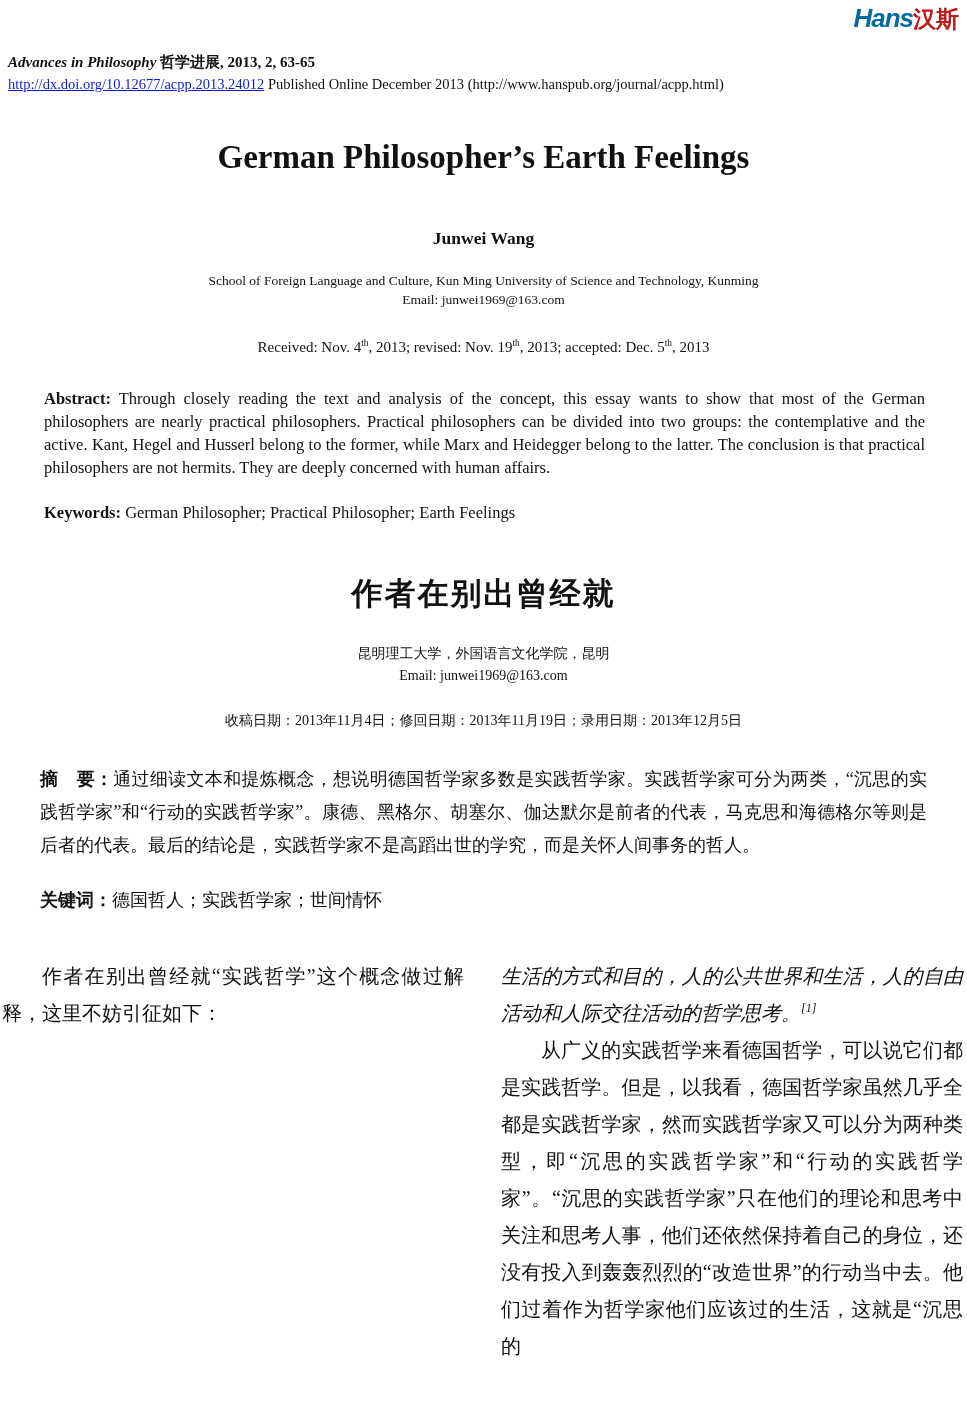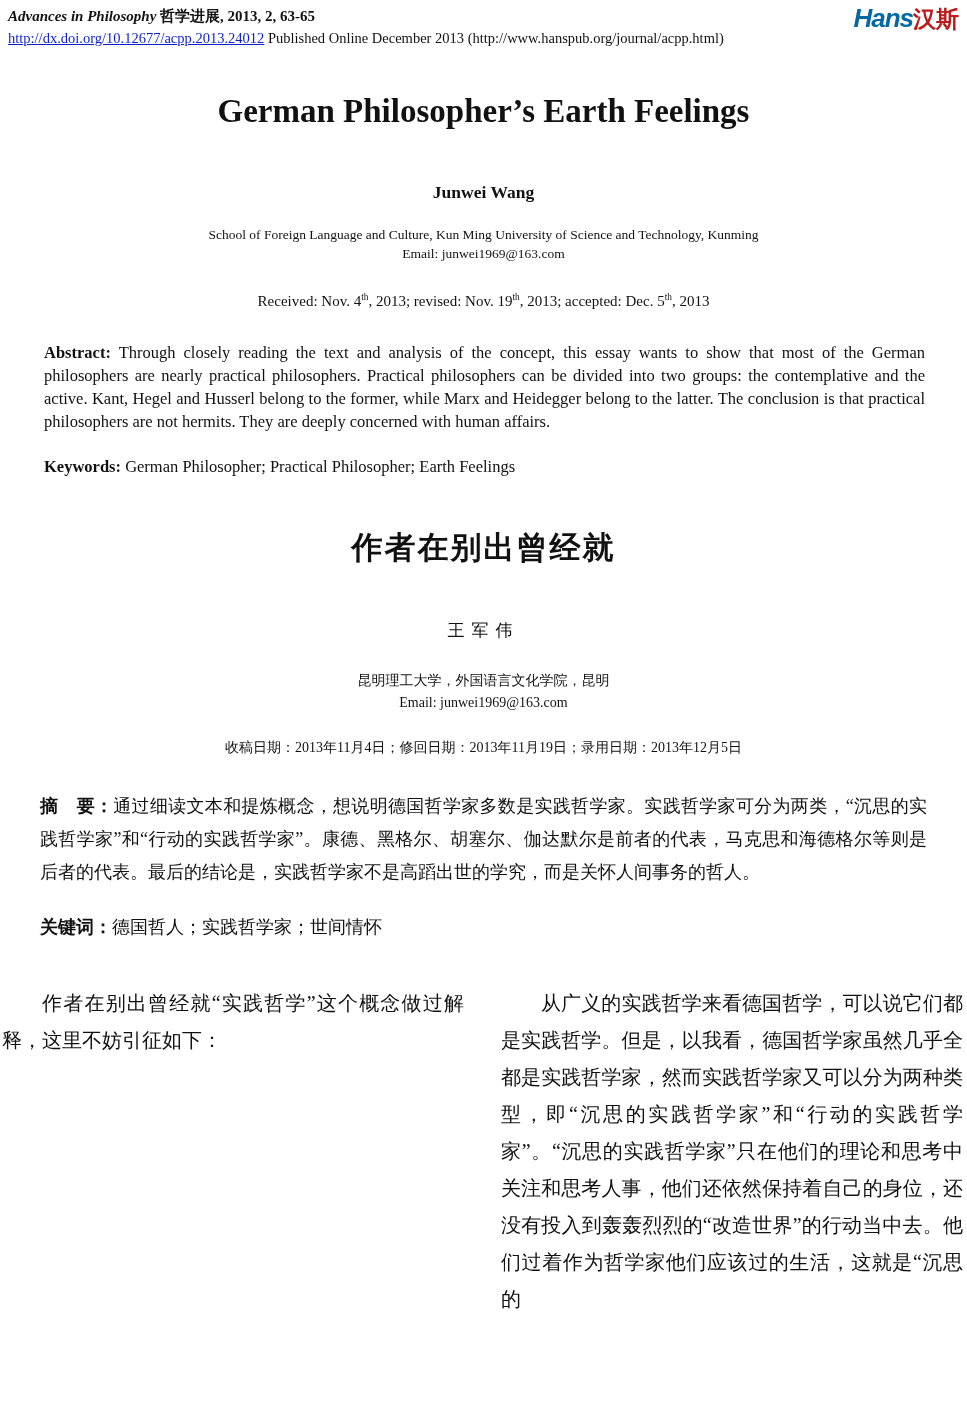--- a/index.html
+++ b/index.html
@@ -13,21 +13,21 @@
     position: relative;
     width: 967px;
     min-height: 1417px;
     background: #ffffff;
     overflow: hidden;
   }
 
   
   .header { padding: 5px 6px 0 8px; display: flex; justify-content: space-between; align-items: flex-start; }
   .header-left { font-size: 15px; line-height: 22px; }
-  .journal-line { font-weight: bold; }
+  .journal-line { font-weight: bold; margin-top: 46px; }
   .journal-en { font-style: italic; }
   .doi-line { font-size: 14.5px; }
   .doi-link { color: #0d1fcc; text-decoration: underline; cursor: pointer; }
   .published { color: #111111; }
   .logo { white-space: nowrap; padding-right: 2px; line-height: 26px; }
   .logo-en { color: #0369a1; font-family: "Liberation Sans", sans-serif; font-weight: bold; font-style: italic; font-size: 26px; letter-spacing: -1px; }
   .logo-cn { color: #b91c1c; font-family: "Liberation Sans", sans-serif; font-weight: bold; font-size: 23px; }
 
   
   .title-en { margin-top: 44px; text-align: center; font-size: 33px; font-weight: bold; }
@@ -77,33 +77,33 @@
     <div>Email: junwei1969@163.com</div>
   </div>
   <div class="received"><span>Received: Nov. 4</span><sup>th</sup><span>, 2013; revised: Nov. 19</span><sup>th</sup><span>, 2013; accepted: Dec. 5</span><sup>th</sup><span>, 2013</span></div>
 
 
   <div class="abstract"><span class="bold-label">Abstract:</span><span> Through closely reading the text and analysis of the concept, this essay wants to show that most of the German philosophers are nearly practical philosophers. Practical philosophers can be divided into two groups: the contemplative and the active. Kant, Hegel and Husserl belong to the former, while Marx and Heidegger belong to the latter. The conclusion is that practical philosophers are not hermits. They are deeply concerned with human affairs.</span></div>
 
   <div class="keywords"><span class="bold-label">Keywords:</span><span> German Philosopher; Practical Philosopher; Earth Feelings</span></div>
 
   <div class="title-cn">作者在别出曾经就</div>
-  <div class="author-cn">王军伟</div>
   <div class="affil-block-cn">
     <div>昆明理工大学，外国语言文化学院，昆明</div>
     <div>Email: junwei1969@163.com</div>
   </div>
   <div class="dates-cn">收稿日期：2013年11月4日；修回日期：2013年11月19日；录用日期：2013年12月5日</div>
 
   <div class="abstract-cn"><span class="label-hei">摘　要：</span><span>通过细读文本和提炼概念，想说明德国哲学家多数是实践哲学家。实践哲学家可分为两类，“沉思的实践哲学家”和“行动的实践哲学家”。康德、黑格尔、胡塞尔、伽达默尔是前者的代表，马克思和海德格尔等则是后者的代表。最后的结论是，实践哲学家不是高蹈出世的学究，而是关怀人间事务的哲人。</span></div>
 
   <div class="keywords-cn"><span class="label-hei">关键词：</span><span>德国哲人；实践哲学家；世间情怀</span></div>
 
   <div class="body-cols">
     <div class="col">
       <p>作者在别出曾经就“实践哲学”这个概念做过解释，这里不妨引征如下：</p>
     </div>
     <div class="col">
+      <p class="italic no-indent"><span>生活的方式和目的，人的公共世界和生活，人的自由活动和人际交往活动的哲学思考。</span><span class="ref-sup">[1]</span></p>
       <p>从广义的实践哲学来看德国哲学，可以说它们都是实践哲学。但是，以我看，德国哲学家虽然几乎全都是实践哲学家，然而实践哲学家又可以分为两种类型，即“沉思的实践哲学家”和“行动的实践哲学家”。“沉思的实践哲学家”只在他们的理论和思考中关注和思考人事，他们还依然保持着自己的身位，还没有投入到轰轰烈烈的“改造世界”的行动当中去。他们过着作为哲学家他们应该过的生活，这就是“沉思的</p>
     </div>
   </div>
 
 </div>
 
 </body></html>

